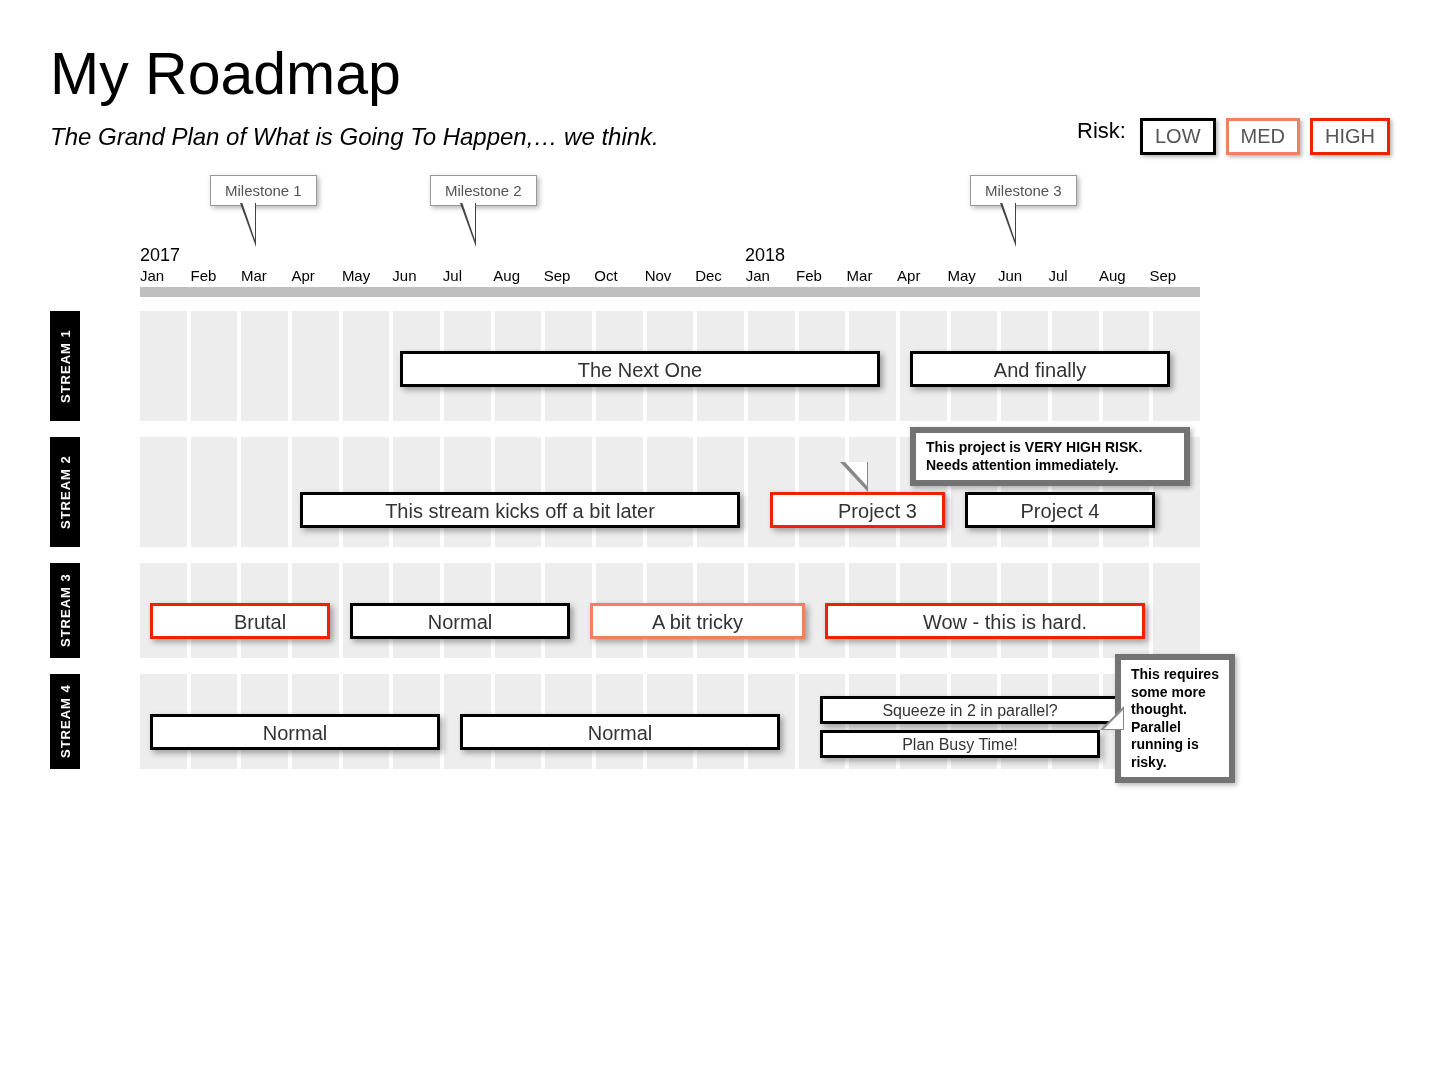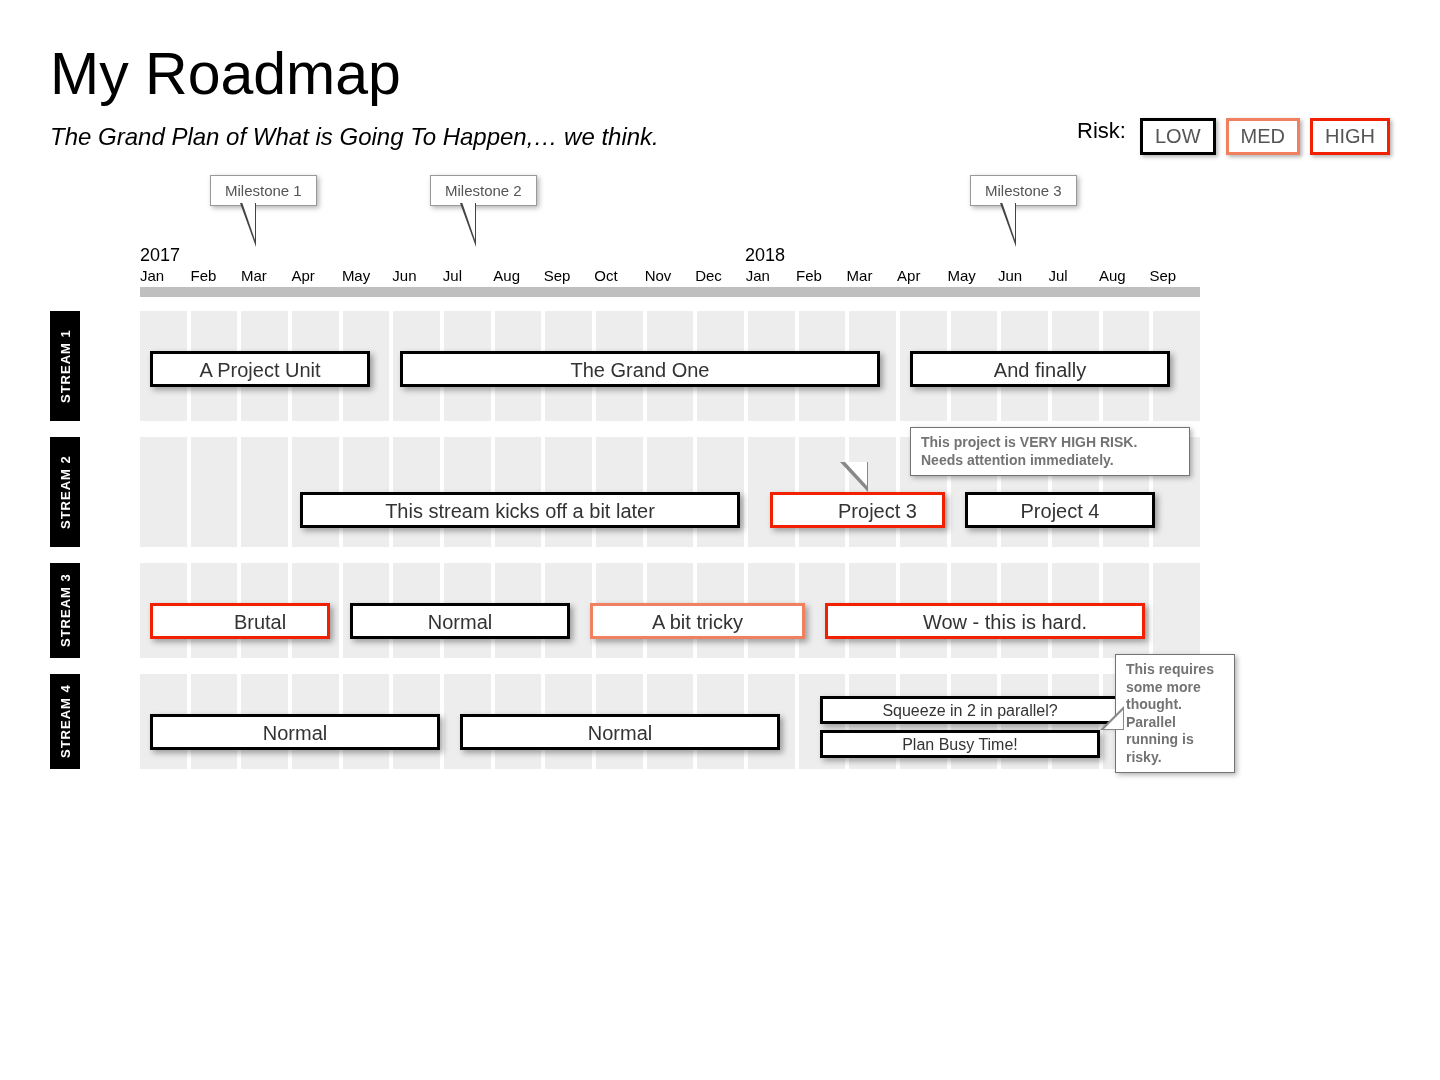--- a/index.html
+++ b/index.html
@@ -161,25 +161,25 @@
   }
   .proj.small { height: 28px; line-height: 24px; font-size: 16px; }
   .risk-low  { border-color: #000; }
   .risk-med  { border-color: #f08060; }
   .risk-high { border-color: #f02000; padding-left: 40px; }
 
   
   .note {
     position: absolute;
     background: #fff;
-    border: 1px solid #737373;
+    border: 6px solid #737373;
     padding: 6px 10px;
     font-size: 14px;
     font-weight: bold;
-    color: #737373;
+    color: #000000;
     box-shadow: 2px 2px 5px rgba(0,0,0,0.3);
     line-height: 1.25;
   }
   .note-tail {
     position: absolute;
     width: 0; height: 0;
   }
   .note-tail.down-left {
     border-top: 30px solid #888;
     border-left: 28px solid transparent;
@@ -278,22 +278,21 @@
           <div class="bg-col"></div>
           <div class="bg-col"></div>
           <div class="bg-col"></div>
           <div class="bg-col"></div>
           <div class="bg-col"></div>
           <div class="bg-col"></div>
           <div class="bg-col"></div>
           <div class="bg-col"></div>
           <div class="bg-col"></div>
       </div>
-      <div class="proj risk-low" style="left:10px;width:220px">A Project Unit</div>
-      <div class="proj risk-low" style="left:260px;width:480px">The Grand One</div>
+      <div class="proj risk-low" style="left:260px;width:480px">The Next One</div>
       <div class="proj risk-low" style="left:770px;width:260px">And finally</div>
     </div>
   </div>
 
   <div class="stream">
     <div class="stream-label">STREAM 2</div>
     <div class="stream-body">
       <div class="bg-cols">
         <div class="bg-col"></div>
           <div class="bg-col"></div>

